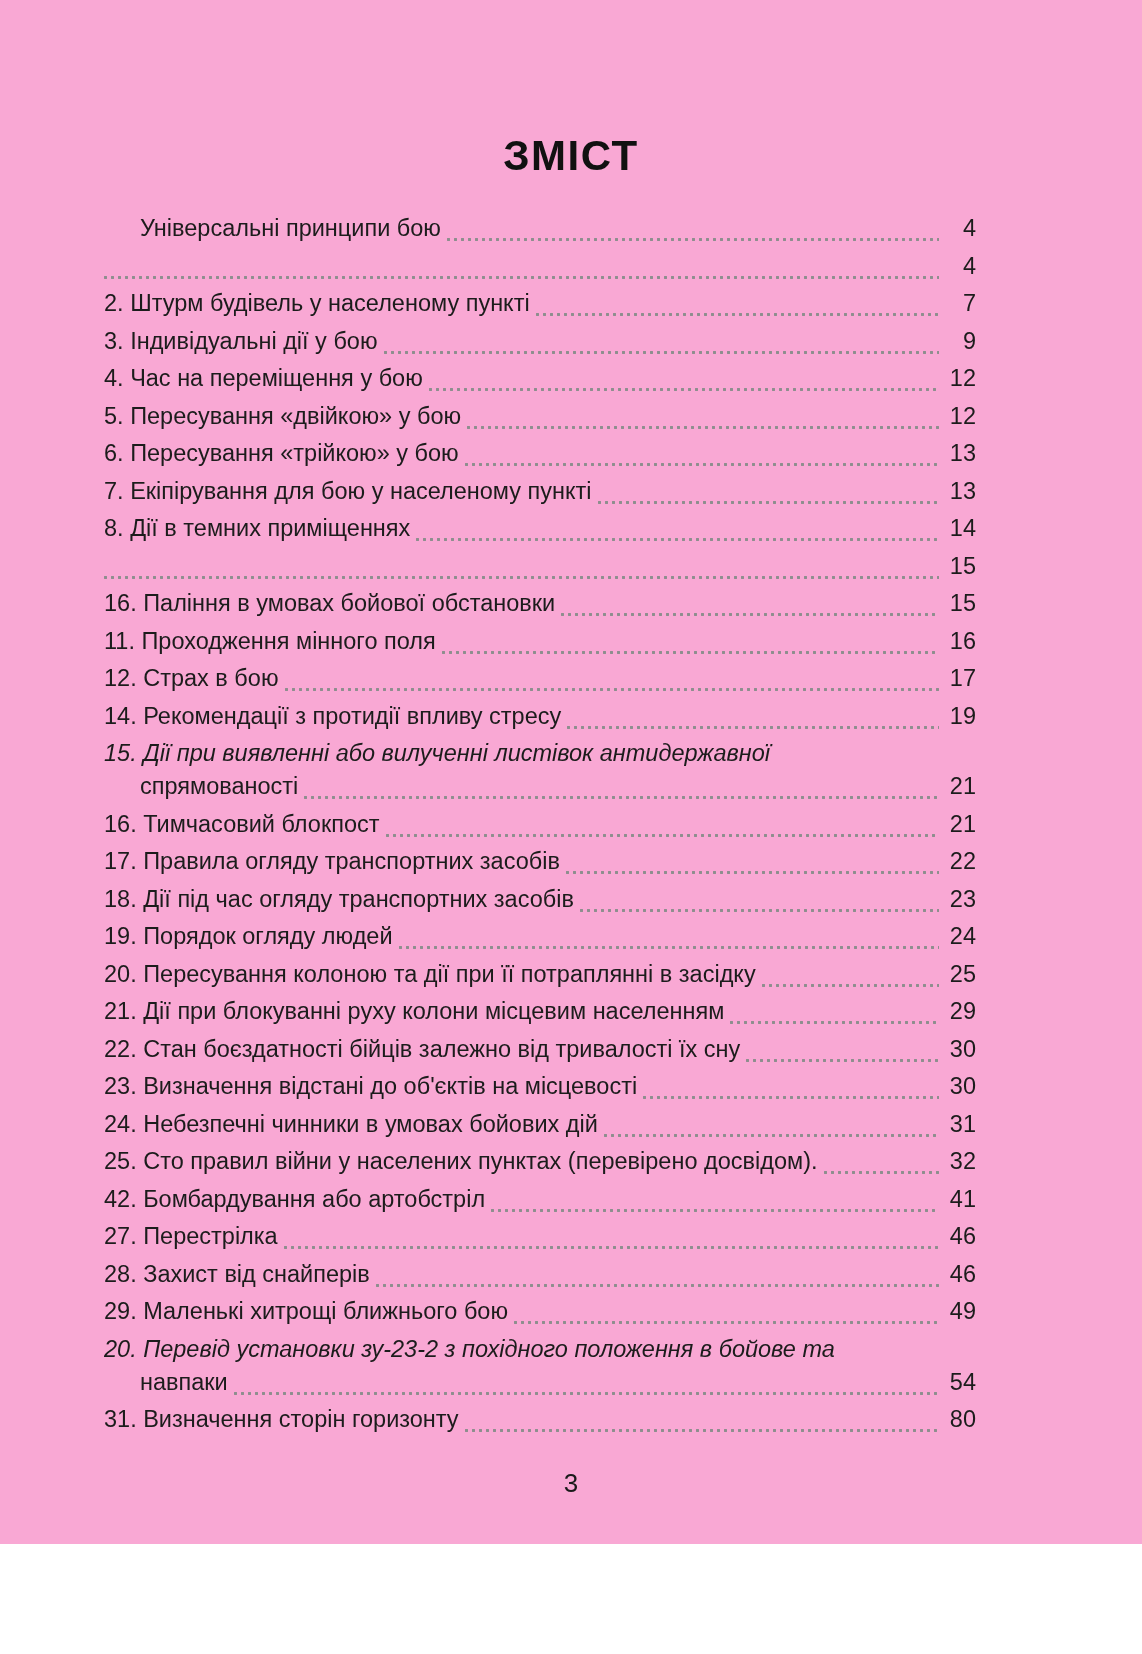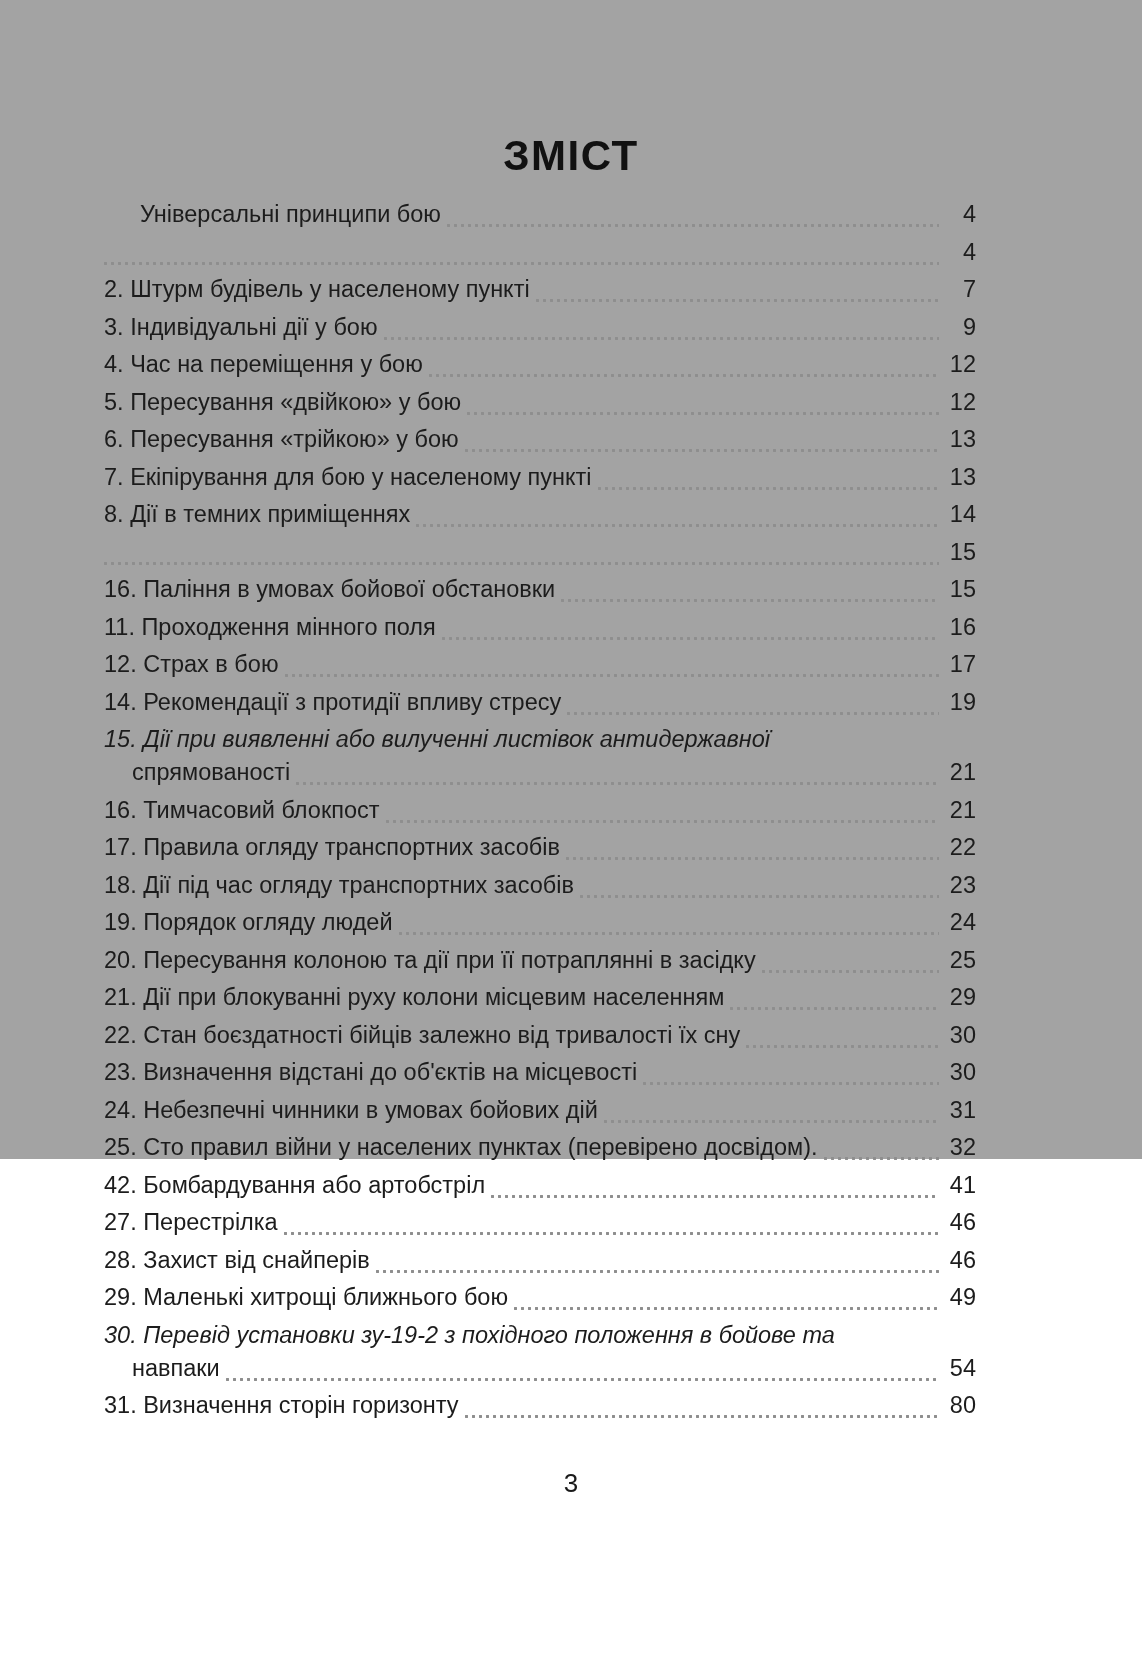--- a/index.html
+++ b/index.html
@@ -15,22 +15,22 @@
     font-family: "Liberation Sans", "DejaVu Sans", sans-serif;
     color: #1a1a1a;
     overflow: hidden;
   }
 
   .page {
     position: absolute;
     top: 0;
     left: 0;
     width: 1142px;
-    height: 1159px;
-    background: #a3a3a3;
+    height: 1544px;
+    background: #f9a8d4;
   }
 
   .toc-title {
     position: absolute;
     top: 132px;
     left: 0;
     width: 1142px;
     text-align: center;
     font-size: 42px;
     font-weight: bold;
@@ -51,20 +51,21 @@
     align-items: flex-end;
     font-size: 23.5px;
     line-height: 33px;
     color: #1c1c1c;
     margin-bottom: 4.5px;
     white-space: nowrap;
   }
 
   .toc-row.indented .toc-label {
     margin-left: 36px;
+    margin-top: 14px;
   }
 
   .toc-label {
     flex: 0 1 auto;
     overflow: hidden;
     text-overflow: clip;
     padding-right: 6px;
   }
 
   .toc-leader {
@@ -96,21 +97,21 @@
   
   .toc-row.wrap-first .toc-leader,
   .toc-row.wrap-first .toc-page {
     visibility: hidden;
   }
   .toc-row.wrap-first {
     margin-bottom: 0;
     font-style: italic;
   }
   .toc-row.wrap-second .toc-label {
-    margin-left: 28px;
+    margin-left: 36px;
   }
 
   .footer-page {
     position: absolute;
     top: 1468px;
     left: 0;
     width: 1142px;
     text-align: center;
     font-size: 26px;
     color: #1a1a1a;
@@ -266,21 +267,21 @@
         <span class="toc-label">28. Захист від снайперів</span>
         <span class="toc-leader"></span>
         <span class="toc-page">46</span>
       </div>
       <div class="toc-row normal">
         <span class="toc-label">29. Маленькі хитрощі ближнього бою</span>
         <span class="toc-leader"></span>
         <span class="toc-page">49</span>
       </div>
       <div class="toc-row wrap-first">
-        <span class="toc-label">30. Перевід установки зу-19-2 з похідного положення в бойове та</span>
+        <span class="toc-label">20. Перевід установки зу-23-2 з похідного положення в бойове та</span>
         <span class="toc-leader"></span>
         <span class="toc-page"></span>
       </div>
       <div class="toc-row wrap-second">
         <span class="toc-label">навпаки</span>
         <span class="toc-leader"></span>
         <span class="toc-page">54</span>
       </div>
       <div class="toc-row normal">
         <span class="toc-label">31. Визначення сторін горизонту</span>

